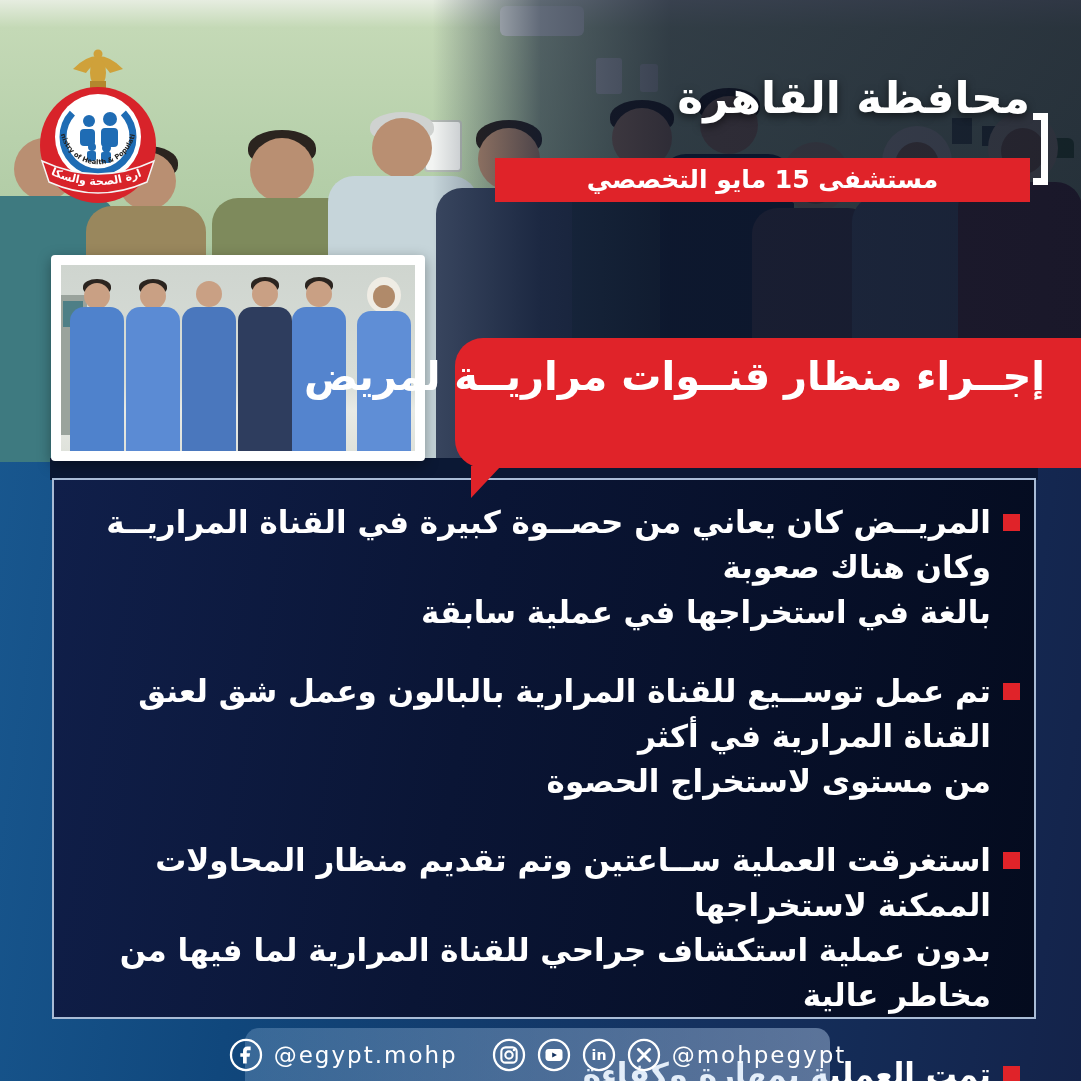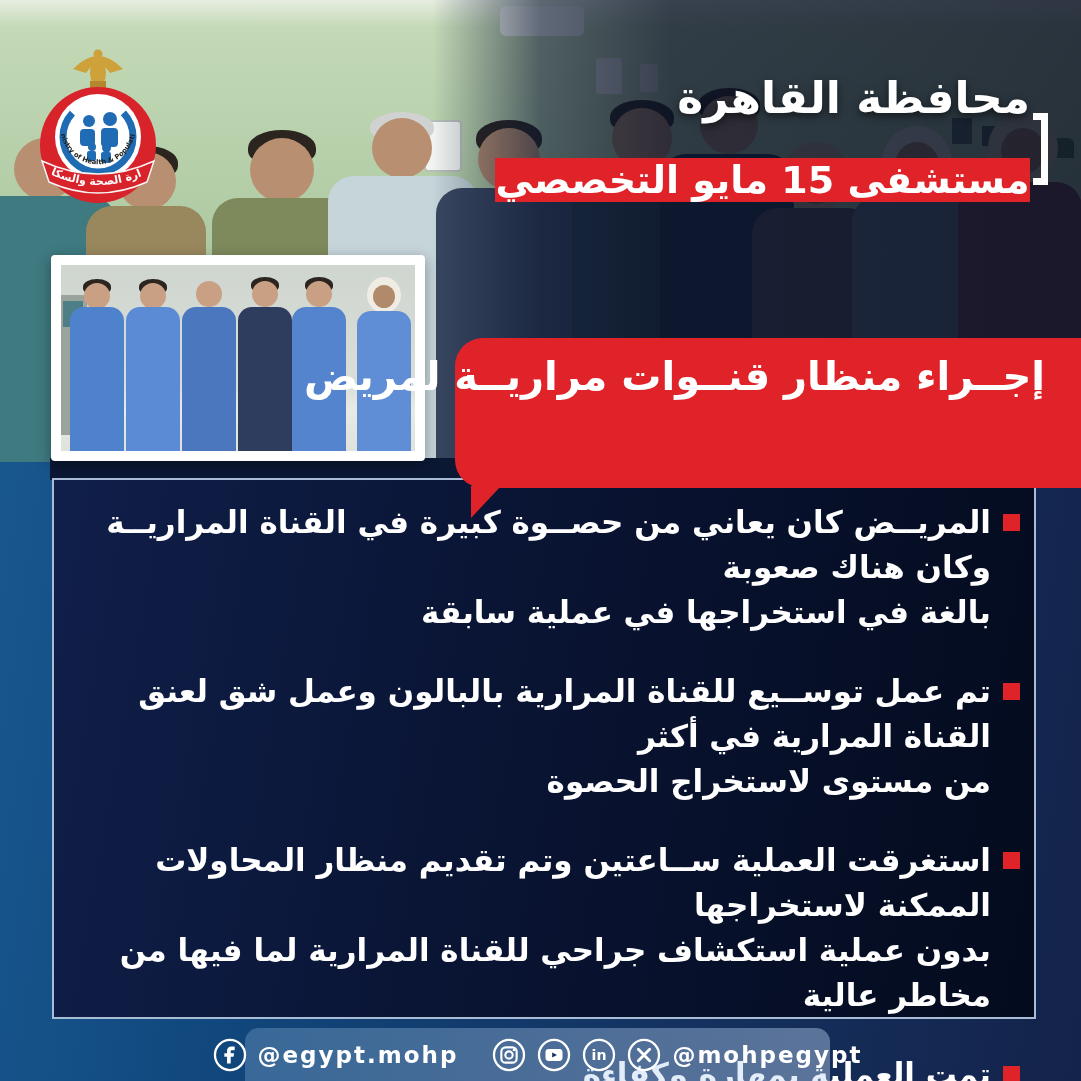--- a/index.html
+++ b/index.html
@@ -26,43 +26,43 @@
   .inset-inner{position:relative;width:100%;height:100%;overflow:hidden;
     background:linear-gradient(180deg,#cfd5cf 0%,#d9ded8 64%,#e8eae5 78%,#dfe2db 100%);}
   
   .logo{position:absolute;left:28px;top:40px;width:140px;height:170px;z-index:8;}
   
   .governorate{position:absolute;right:51px;top:72px;z-index:7;color:#fff;font-size:44px;font-weight:bold;
     text-shadow:0 3px 9px rgba(0,0,0,.6);direction:rtl;white-space:nowrap;}
   .bracket{position:absolute;right:33px;top:113px;width:15px;height:72px;z-index:7;
     border-top:7px solid #fff;border-right:7px solid #fff;border-bottom:7px solid #fff;}
   .hospital{position:absolute;right:51px;top:158px;width:535px;height:44px;z-index:7;
-    background:#e02329;color:#fff;font-size:38px;font-weight:bold;direction:rtl;
+    background:#e02329;color:#fff;font-size:25px;font-weight:bold;direction:rtl;
     display:flex;align-items:center;justify-content:center;white-space:nowrap;overflow:visible;line-height:44px;}
   
-  .banner{position:absolute;left:455px;right:0;top:338px;height:150px;z-index:7;background:#e02329;
+  .banner{position:absolute;left:455px;right:0;top:338px;height:130px;z-index:7;background:#e02329;
     border-radius:28px 0 0 28px;color:#fff;direction:rtl;padding:11px 36px 0 18px;}
   .banner .bl{font-size:40px;font-weight:bold;line-height:54px;text-align:right;white-space:nowrap;}
   .banner-tail{position:absolute;left:16px;top:100%;margin-top:-2px;width:0;height:0;
     border-top:32px solid #e02329;border-right:30px solid transparent;}
   
   .panel{position:absolute;left:52px;top:478px;width:984px;height:541px;z-index:6;
     border:2px solid #a9bcd6;padding:20px 14px 0 14px;
     background:linear-gradient(100deg,#101f4a 0%,#0a1535 42%,#040b1e 100%);}
   .brow{display:flex;direction:rtl;margin-bottom:34px;}
   .bsq{flex:0 0 auto;width:17px;height:17px;background:#e02329;margin-top:14px;margin-left:12px;}
   .btxt{flex:1;color:#fff;font-size:31px;font-weight:bold;line-height:45px;direction:rtl;}
   .btxt .l1{text-align:right;}
   .btxt .l2{}
   
   .footer{position:absolute;left:245px;top:1028px;width:585px;height:53px;z-index:6;
     border-radius:14px 14px 0 0;
     background:linear-gradient(90deg,rgba(150,185,220,.30),rgba(190,215,245,.42));
     display:flex;align-items:center;justify-content:center;gap:11px;color:#fff;}
-  .handle{font-size:23px;font-weight:bold;letter-spacing:2px;white-space:nowrap;}
+  .handle{font-size:23px;font-weight:normal;letter-spacing:2px;white-space:nowrap;}
   .sicon{width:34px;height:34px;flex:0 0 auto;display:flex;align-items:center;justify-content:center;}
   .sicon svg{display:block;}
   .vdiv{width:2px;height:34px;background:#fff;margin:0 6px;}
 </style>
 </head>
 <body>
 
 <div class="canvas">
 
   <div class="photo">

